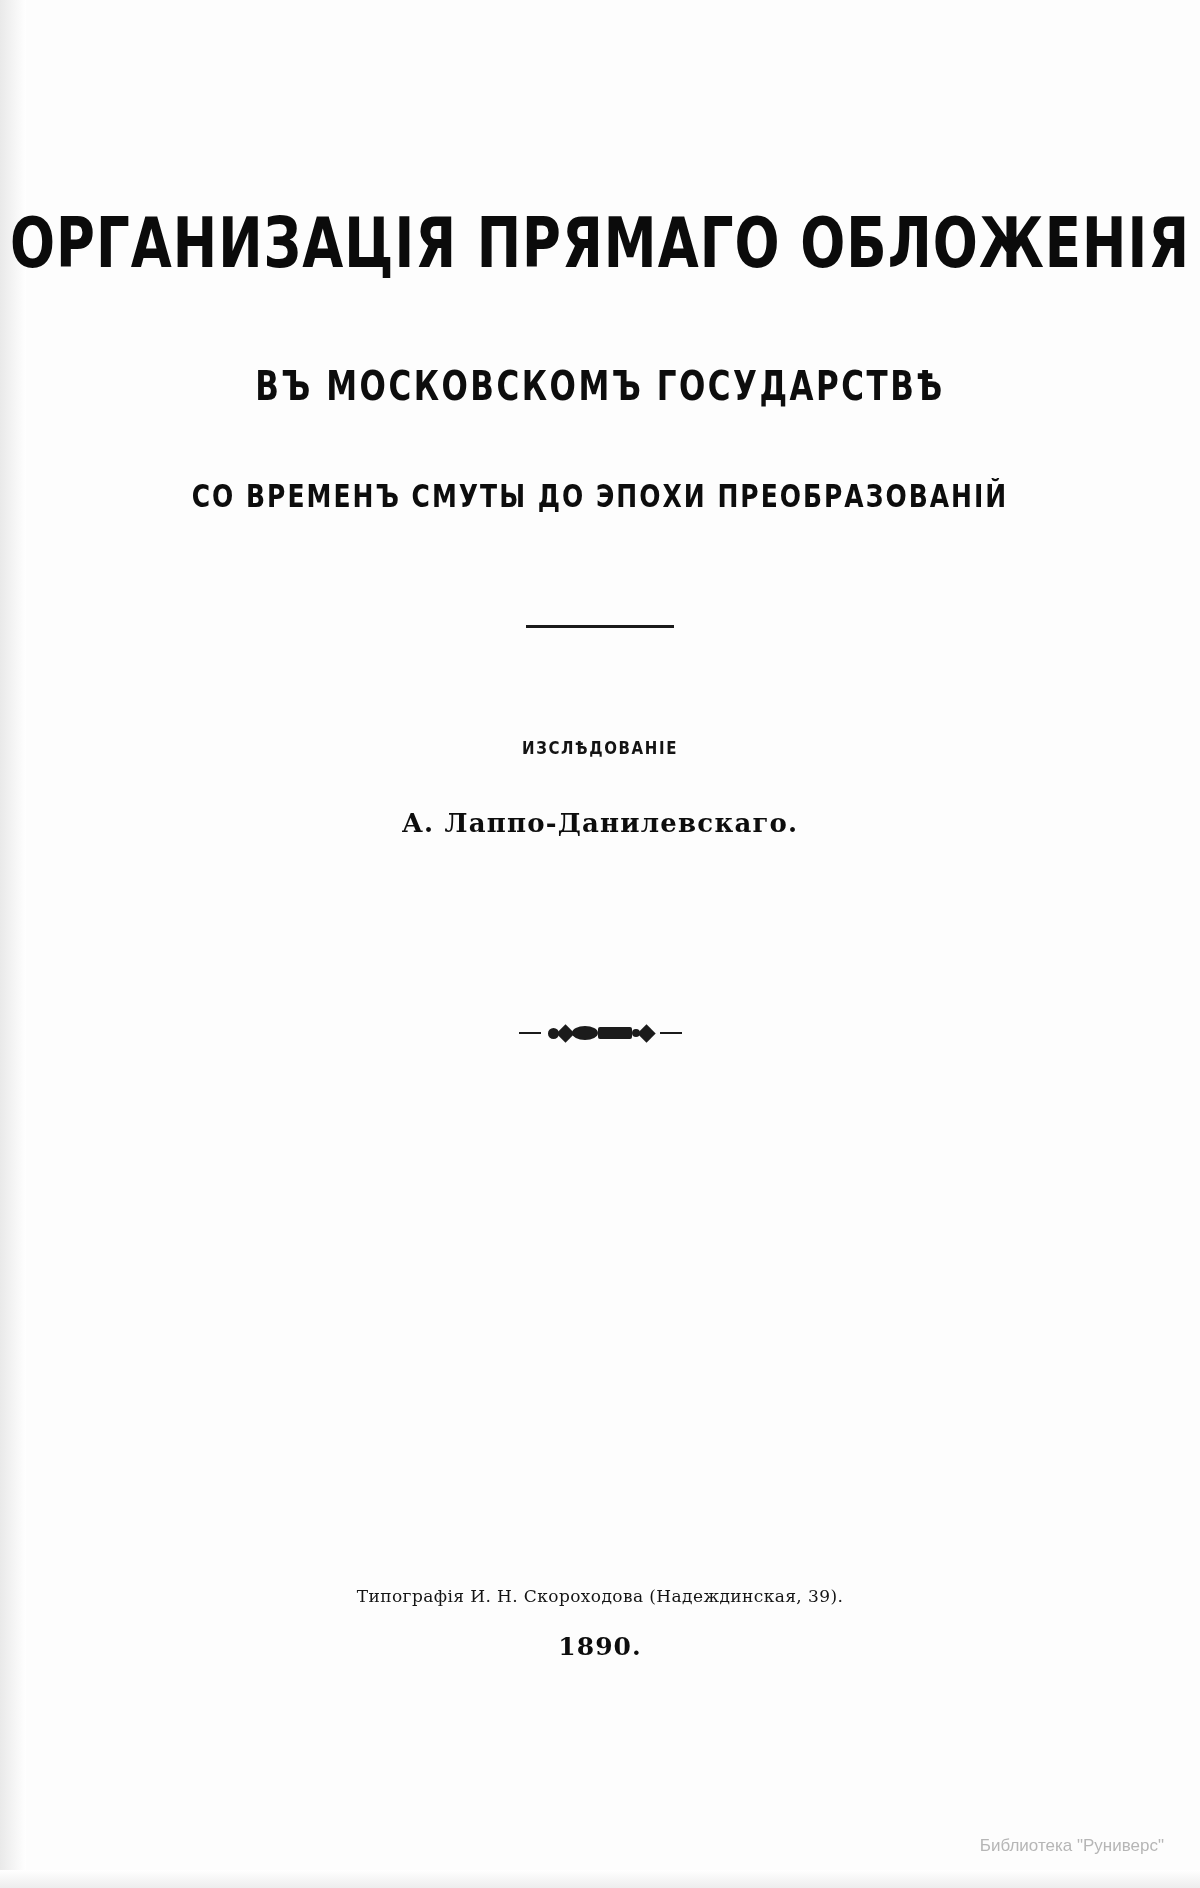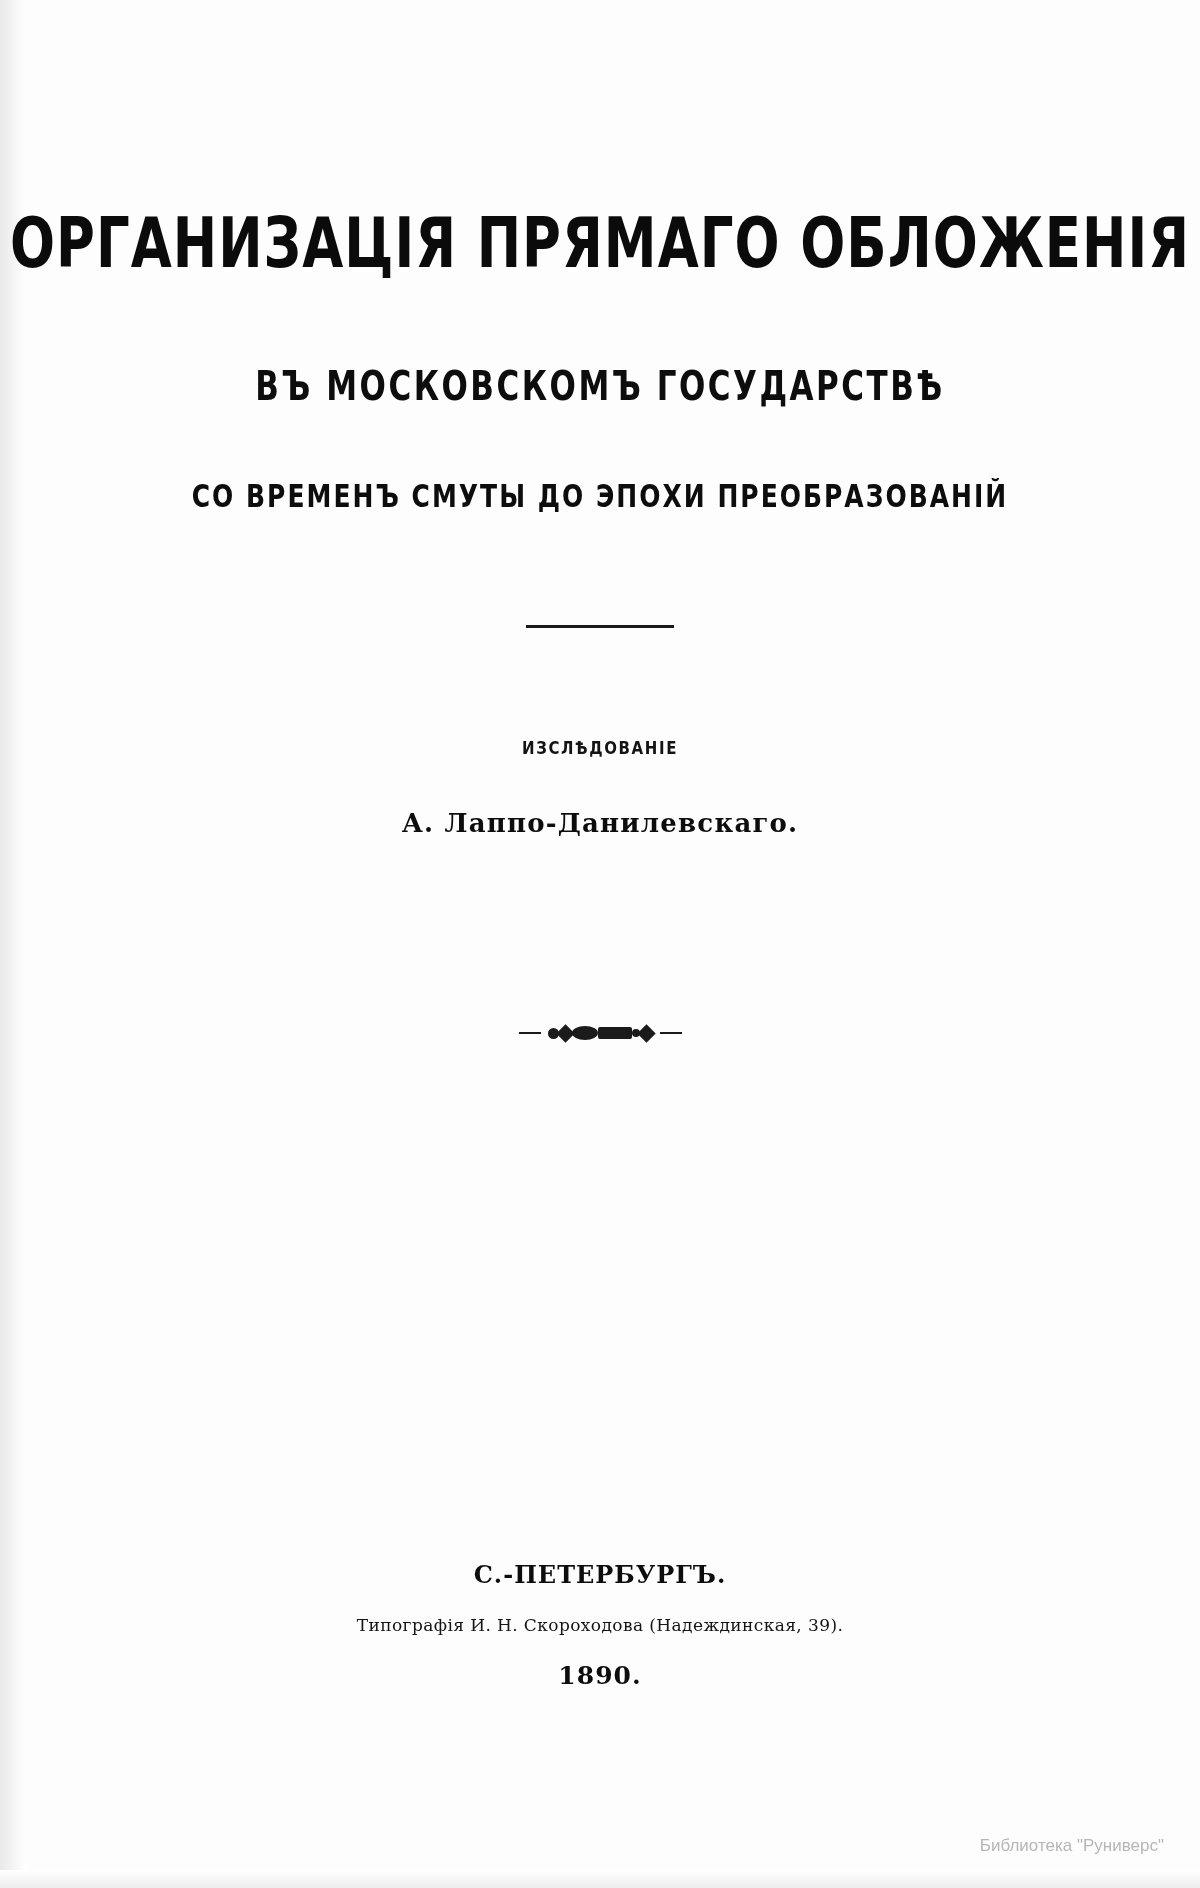--- a/index.html
+++ b/index.html
@@ -212,19 +212,18 @@
       <span class="orn-lens"></span>
       <span class="orn-bar"></span>
       <span class="orn-small"></span>
       <span class="orn-diamond"></span>
       <span class="orn-gap"></span>
       <span class="orn-dash"></span>
     </div>
   </div>
 
   <div class="imprint">
-    <div class="city">С.-ПЕТЕРБУРГЪ.</div>
     <div class="printer">Типографія И. Н. Скороходова (Надеждинская, 39).</div>
     <div class="year">1890.</div>
   </div>
 
   <div class="watermark">Библиотека "Руниверс"</div>
 </div>
 
 </body></html>

